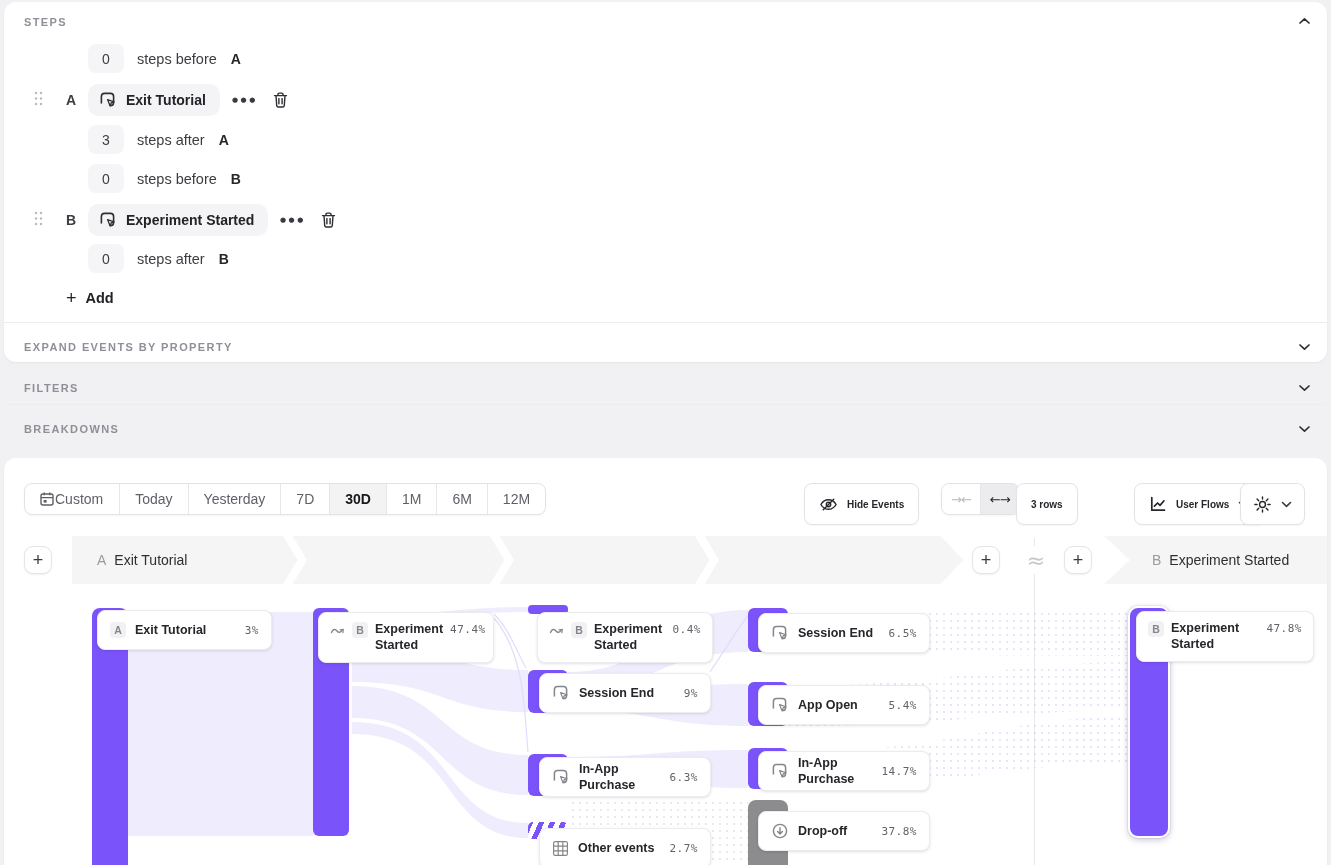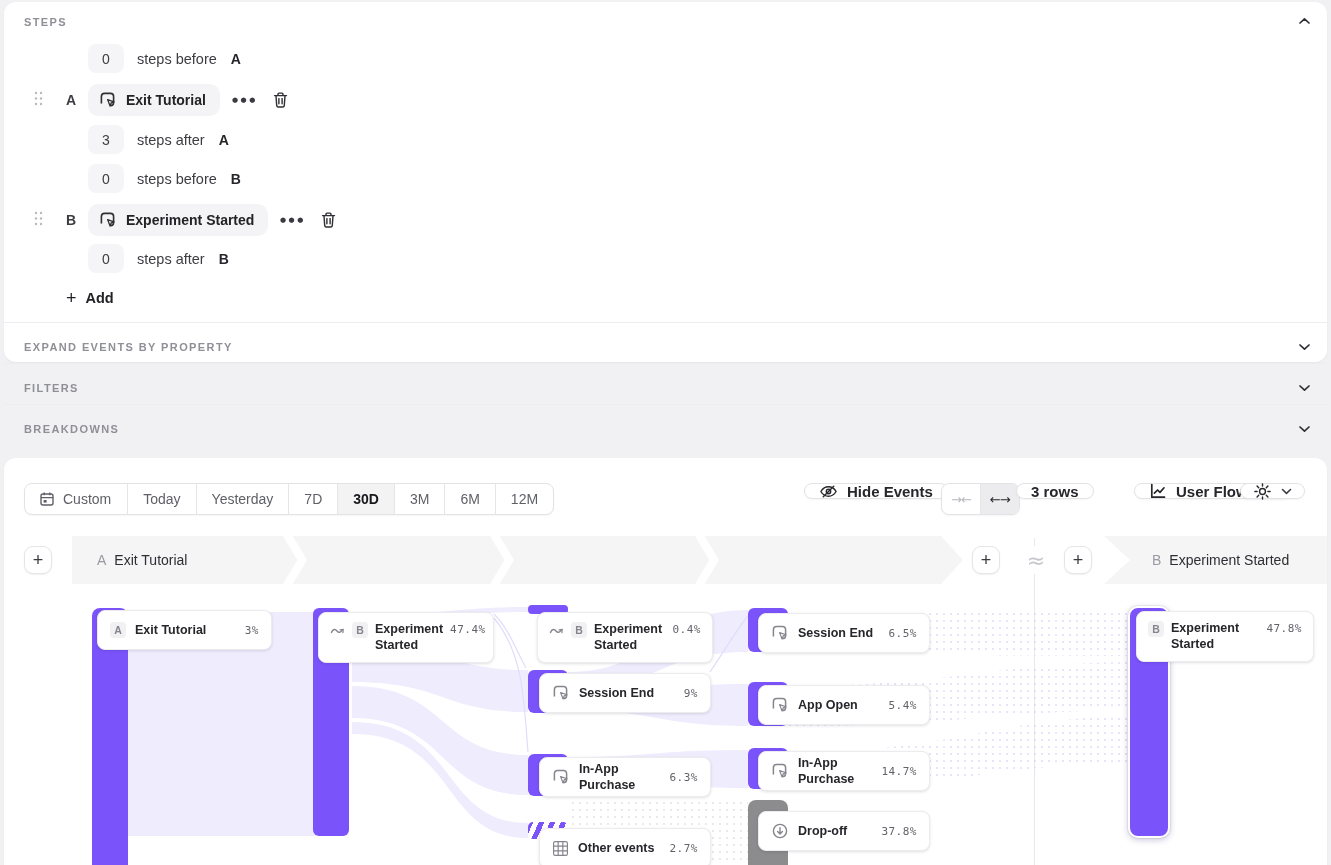--- a/index.html
+++ b/index.html
@@ -37,27 +37,27 @@
              color:#222227; cursor:pointer; }
   .add-plus { font-size:18px; font-weight:400; line-height:14px; }
   .collapse-row { position:absolute; left:0; right:0; height:41px; border-top:1px solid #ededf0;
                   display:flex; align-items:center; padding:7px 16px 0 20px; cursor:pointer; }
   .collapse-row .chev { margin-left:auto; }
 
   
   .seg-control { position:absolute; display:flex; height:32px; background:#fff;
                  border:1px solid #e3e3e6; border-radius:8px; overflow:hidden;
                  box-shadow:0 1px 2px rgba(20,20,40,.04); }
-  .seg { display:flex; align-items:center; justify-content:center; gap:8px; padding:0 15px;
+  .seg { display:flex; align-items:center; justify-content:center; gap:0; padding:0 15px;
          font-size:14px; color:#5f5f68; border-right:1px solid #e6e6e9; cursor:pointer; white-space:nowrap; }
   .seg:last-child { border-right:none; }
   .seg.selected { background:#f3f3f4; color:#17171c; font-weight:700; }
-  .tbtn { position:absolute; height:16px; display:flex; align-items:center; gap:9px;
+  .tbtn { position:absolute; height:42px; display:flex; align-items:center; gap:9px;
           background:#fff; border:1px solid #e3e3e6; border-radius:8px; padding:0 14px;
-          font-size:15px; font-weight:700; color:#26262b; cursor:pointer;
+          font-size:10px; font-weight:700; color:#26262b; cursor:pointer;
           box-shadow:0 1px 2px rgba(20,20,40,.04); white-space:nowrap; }
   .arrow-glyph { font-family:"DejaVu Sans", sans-serif; font-size:13px; letter-spacing:-1px; }
   .seg-icon { padding:0 9px; font-weight:400; }
   .seg-icon.dim { color:#b7b7bd; }
   .seg-icon.on { background:#ececee; color:#26262b; }
 
   
   .band { position:absolute; top:78px; height:48px; background:#f5f5f6; display:flex; align-items:center; }
   .band-label { display:flex; align-items:center; gap:8px; font-size:14px; }
   .band-label .blt { color:#9a9aa2; }
@@ -232,21 +232,21 @@
     <div class="seg">
         <span>Yesterday</span>
       </div>
     <div class="seg">
         <span>7D</span>
       </div>
     <div class="seg selected">
         <span>30D</span>
       </div>
     <div class="seg">
-        <span>3M</span>
+        <span>1M</span>
       </div>
     <div class="seg">
         <span>6M</span>
       </div>
     <div class="seg">
         <span>12M</span>
       </div>
   </div>
 
   <div class="tbtn" style="left:800px; top:25px;">

